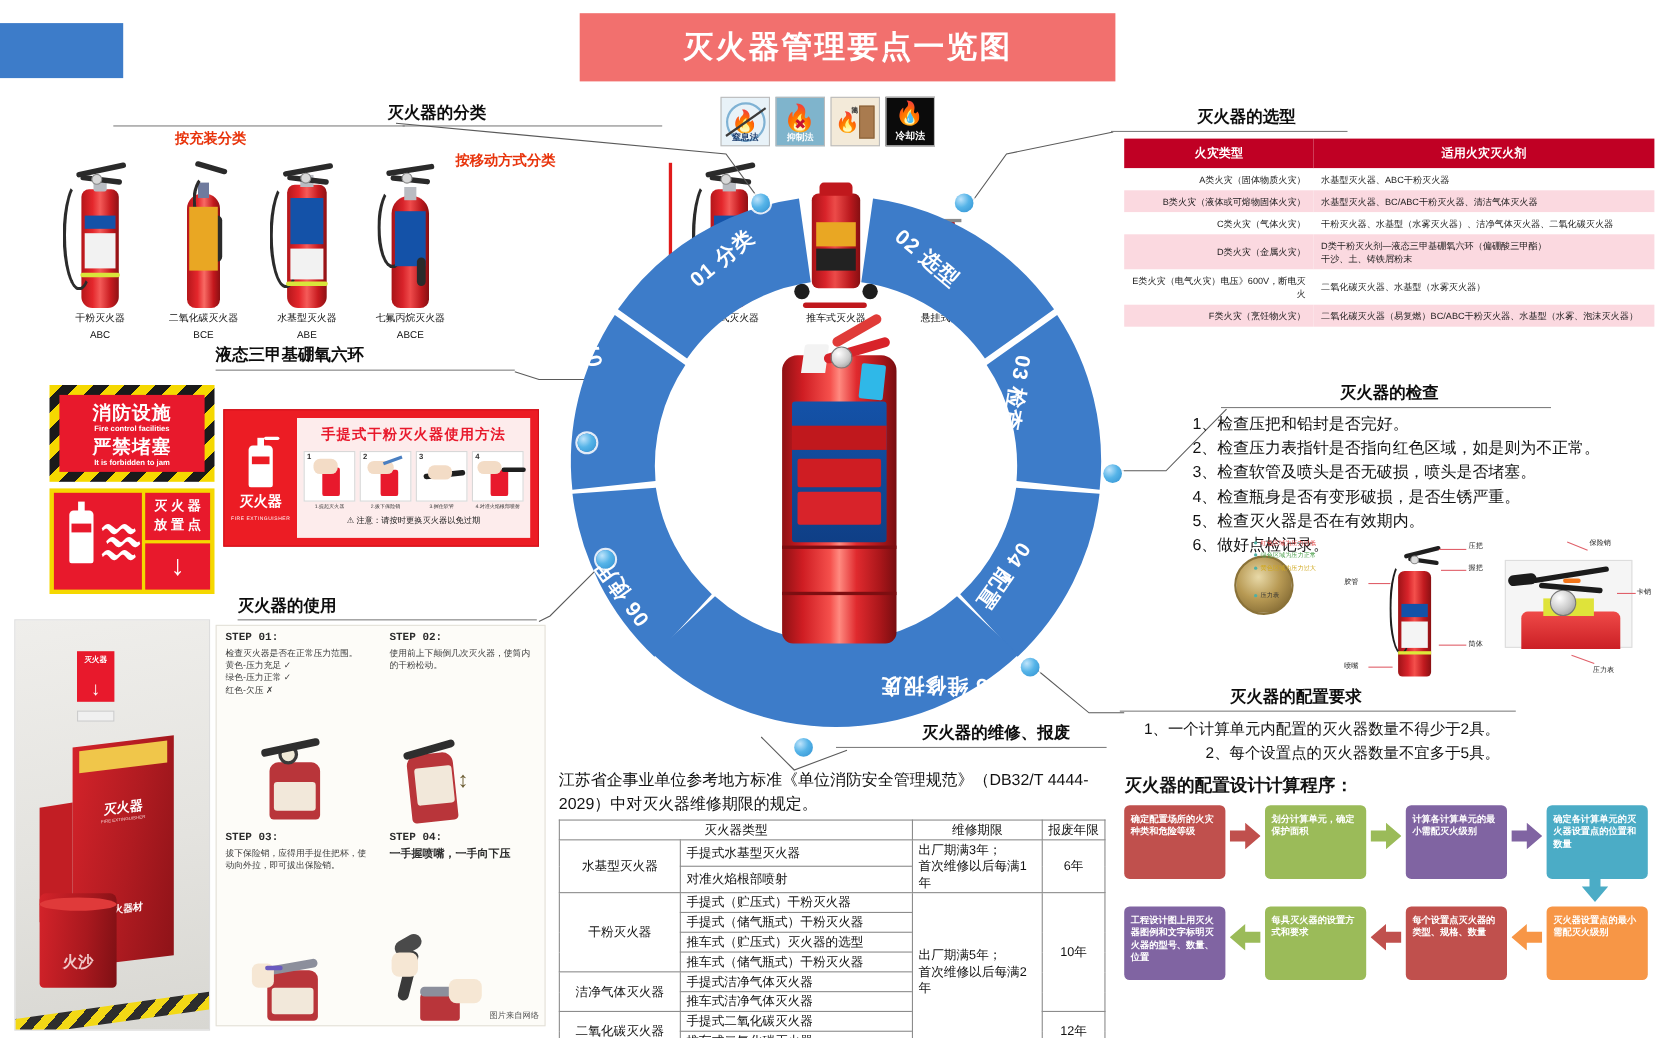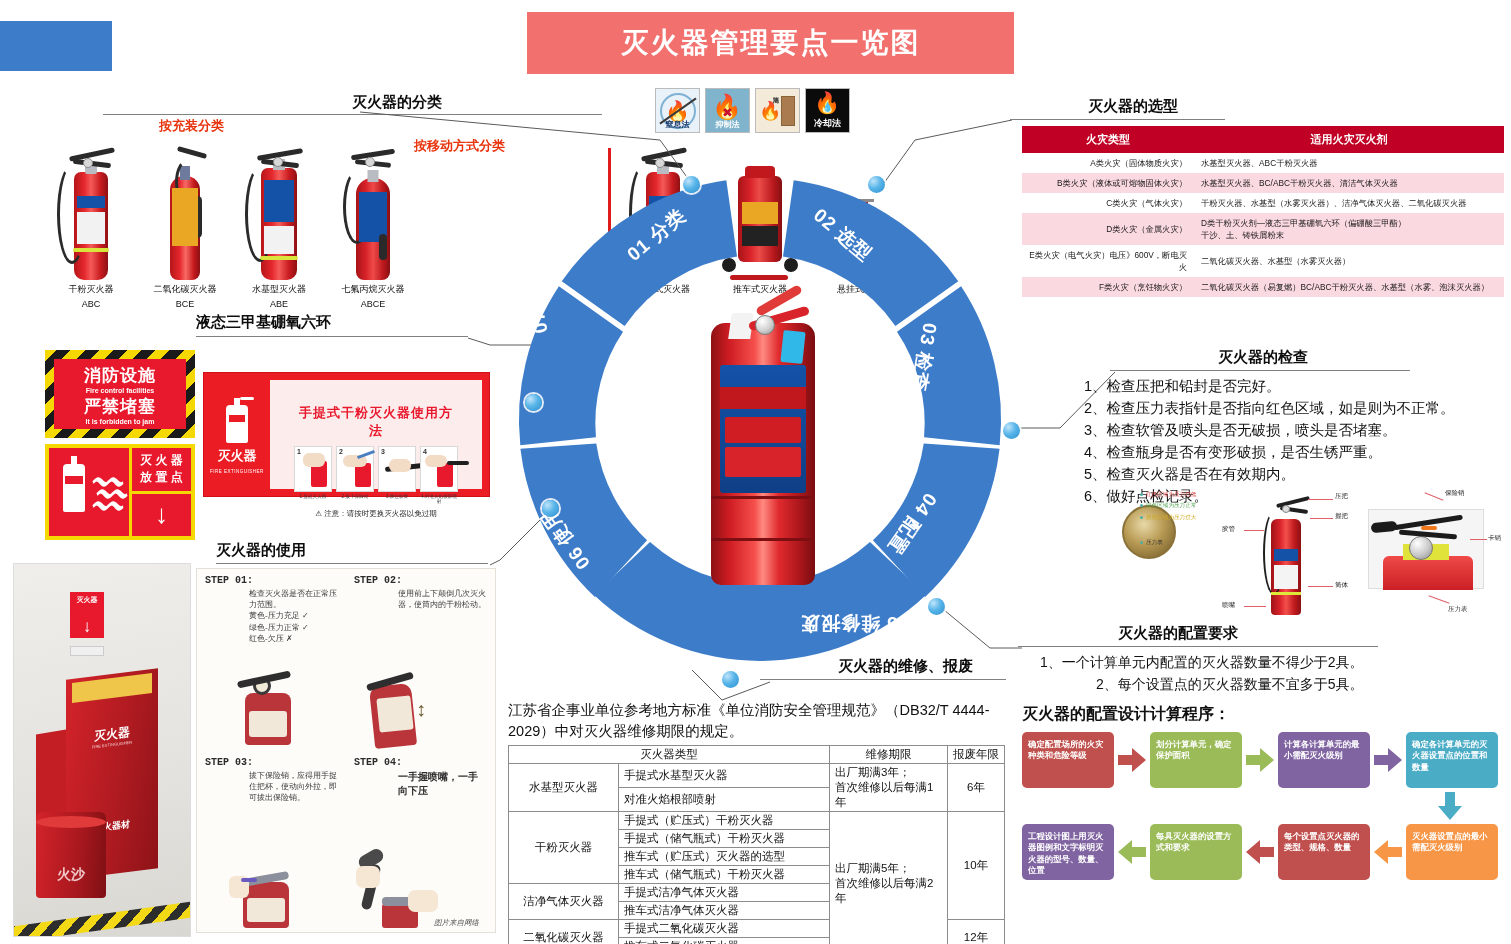--- a/index.html
+++ b/index.html
@@ -85,39 +85,39 @@
   
   #cfg-head { left:1118px; top:624px; }
   #cfg-rule { left:1018px; top:646px; width:360px; }
   #cfg-list { left:1040px; top:652px; font-size:14px; color:#111; line-height:1.55; }
   #cfg-list li { list-style:none; white-space:nowrap;text-align:right; }
   #flow-head { left:1022px; top:704px; font-size:16px; font-weight:bold; color:#111; }
 
   
   #flow { left:1022px; top:732px; width:486px; height:150px; }
   .fbox { position:absolute; border-radius:5px; color:#fff; font-size:8.4px;
-          font-weight:bold; line-height:1.35; padding:7px 6px; width:92px; height:56px; }
+          font-weight:bold; line-height:1.35; padding:7px 6px; width:92px; height:67px; }
   .farrow { position:absolute; font-size:0; }
 
   
   #vis-head { left:196px; top:313px; }
   #vis-rule { left:196px; top:336px; width:272px; }
   #sign-block { left:45px; top:350px; }
   #poster { left:203px; top:372px; width:287px; height:125px; background:#ec1c24;
             border:1px solid #d01018; display:flex; align-items:stretch; }
 
   
   #use-head { left:216px; top:541px; }
   #use-rule { left:216px; top:563px; width:272px; }
   #steps { left:196px; top:568px; width:300px; height:365px;
            background:#fdfcf8; border:1px solid #e3e0d8; }
   .step-cell { position:absolute; width:50%; height:50%; padding:6px 8px; }
   .step-title { font-size:10px; font-weight:bold; color:#2b2b2b; font-family:"Liberation Mono", monospace; }
-  .step-desc { font-size:8px; color:#3a3a3a; line-height:1.4; margin-top:2px;margin-left:44px; }
-  #steps-credit { position:absolute; right:16px; bottom:4px; font-size:7.5px; color:#555;font-style:italic; }
+  .step-desc { font-size:8px; color:#3a3a3a; line-height:1.4; margin-top:2px; }
+  #steps-credit { position:absolute; right:5px; bottom:4px; font-size:7.5px; color:#555; }
 
   
   #cabinet { left:13px; top:563px; width:178px; height:374px;
              background:linear-gradient(170deg,#efeeeb 0%,#e4e3df 55%,#d8d7d2 100%);
              border:1px solid #ddd; overflow:hidden; }
 
   
   #mt-head { left:838px; top:657px; }
   #mt-rule { left:760px; top:679px; width:246px; }
   #mt-note { left:508px; top:700px; width:498px; font-size:14.5px; color:#111; line-height:1.45; }
@@ -545,21 +545,21 @@
     <div style="width:66px;display:flex;flex-direction:column;align-items:center;justify-content:center;gap:4px;">
       <div style="position:relative;width:30px;height:48px;">
         <div style="position:absolute;left:4px;top:10px;width:22px;height:38px;background:#fff;border-radius:4px 4px 2px 2px;"></div>
         <div style="position:absolute;left:12px;top:3px;width:6px;height:9px;background:#fff;"></div>
         <div style="position:absolute;left:18px;top:2px;width:14px;height:3px;background:#fff;border-radius:2px;"></div>
         <div style="position:absolute;left:7px;top:20px;width:16px;height:7px;background:#ec1c24;"></div>
       </div>
       <div style="color:#fff;font-size:13px;font-weight:bold;">灭火器</div>
       <div style="color:#fff;font-size:4.5px;letter-spacing:.5px;">FIRE EXTINGUISHER</div>
     </div>
-    <div style="flex:1;background:#fdecec;margin:7px 7px 7px 0;padding:24px;">
+    <div style="flex:1;background:#fdecec;margin:7px 7px 7px 0;padding:6px;">
       <div style="text-align:center;color:#e8192c;font-size:13px;font-weight:bold;letter-spacing:1px;">手提式干粉灭火器使用方法</div>
       <div style="display:flex;gap:4px;margin-top:6px;">
         <div style="flex:1;">
           <div style="height:46px;background:#fff;border:1px solid #d8d8d8;position:relative;">
             <div style="position:absolute;left:2px;top:1px;font-size:7px;color:#333;font-weight:bold;">1</div>
             <div style="position:absolute;left:16px;top:14px;width:16px;height:26px;background:#e8192c;border-radius:2px;"></div>
             <div style="position:absolute;left:8px;top:6px;width:22px;height:14px;background:#f3dcc6;border-radius:6px;"></div>
           </div>
           <div style="font-size:4.6px;text-align:center;margin-top:2px;color:#333;">1.提起灭火器</div>
         </div>

